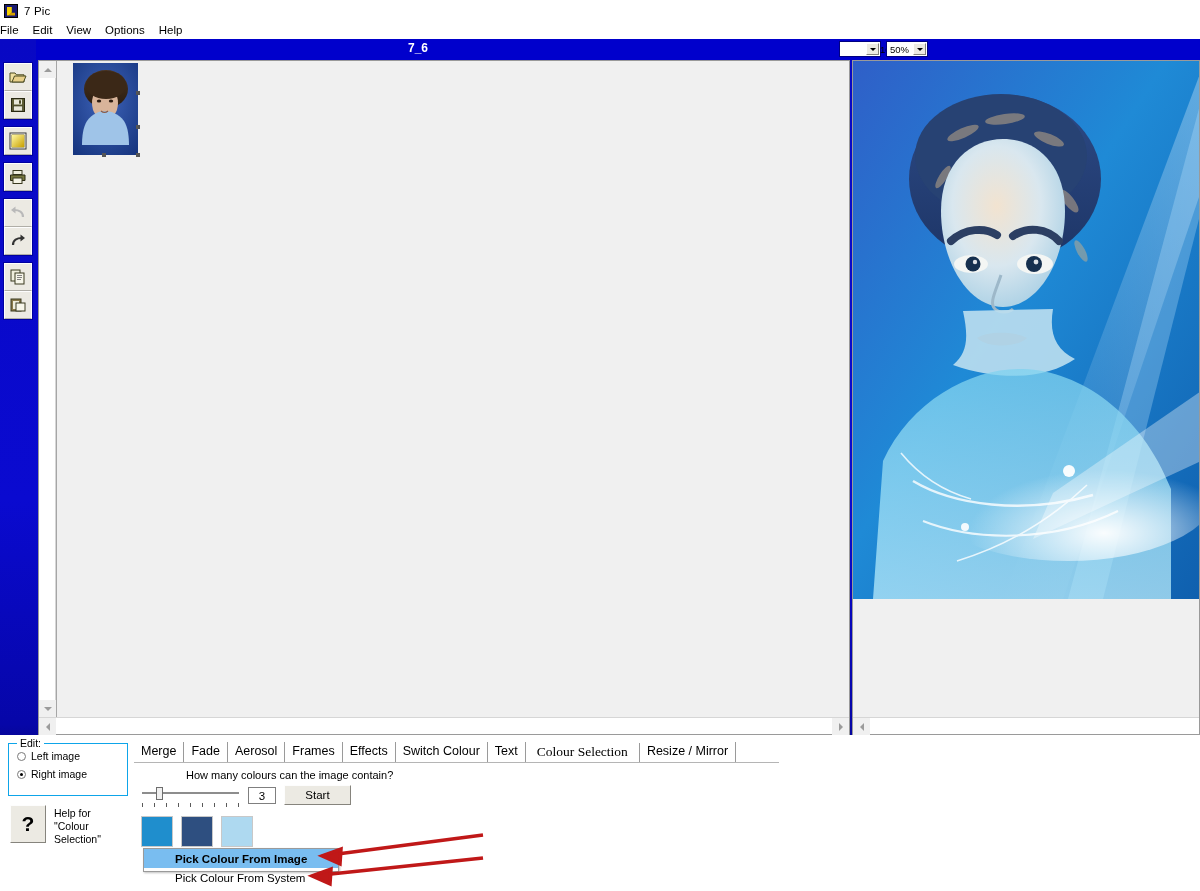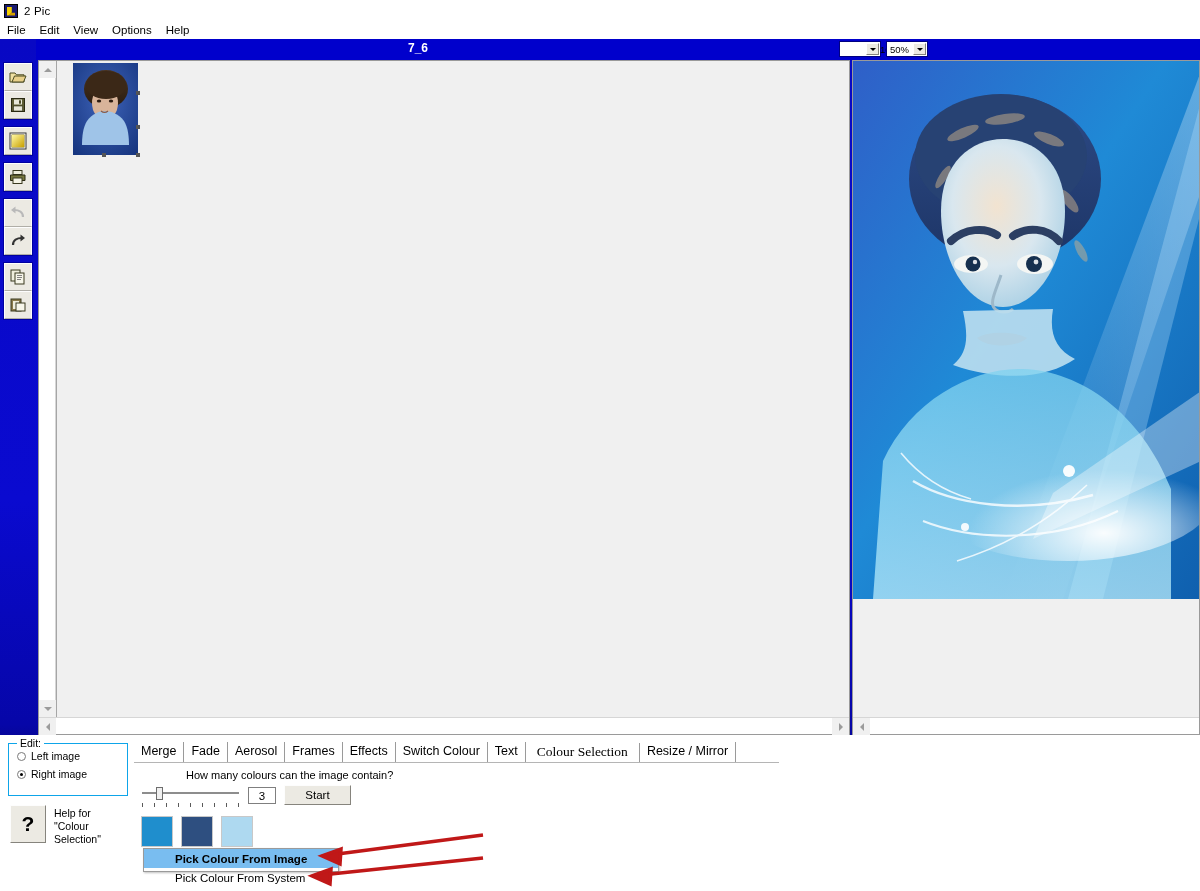--- a/index.html
+++ b/index.html
@@ -22,21 +22,21 @@
   #app-icon::after{
     content:""; position:absolute; left:2px; top:2px; width:8px; height:9px;
     background:linear-gradient(135deg,#f4d000 0 55%, #d4a000 55% 100%);
     clip-path:polygon(0 0,60% 0,60% 70%,100% 70%,100% 100%,0 100%);
   }
   #title-text { font-size:11.5px; color:#000; letter-spacing:.2px; }
 
   
   #menubar {
     position:absolute; left:0; top:21px; width:964px; height:18px;
-    background:#ffffff; display:flex; align-items:center; padding-left:7px;
+    background:#ffffff; display:flex; align-items:center; 
   }
   #menubar .mi {
     font-size:11.5px; color:#000; padding:1px 8px 1px 0; margin-right:6px;
     white-space:nowrap; cursor:default;
   }
 
   
   #app {
     position:absolute; left:0; top:39px; width:1200px; height:836px;
     background:linear-gradient(180deg,#0808c4 0%,#0a0ad0 55%,#0606a8 82%,#000022 96%,#000008 100%);
@@ -223,21 +223,21 @@
   .dd-item.sel { background:#79bdf0; font-weight:bold; }
 
   
   .arrow-svg { position:absolute; left:0; top:0; width:1200px; height:891px; pointer-events:none; }
 </style>
 </head>
 <body>
 
 <div id="titlebar">
   <div id="app-icon"></div>
-  <div id="title-text">2 Pic</div>
+  <div id="title-text">7 Pic</div>
 </div>
 
 <div id="menubar">
   <div class="mi">File</div>
   <div class="mi">Edit</div>
   <div class="mi">View</div>
   <div class="mi">Options</div>
   <div class="mi">Help</div>
 </div>
 

